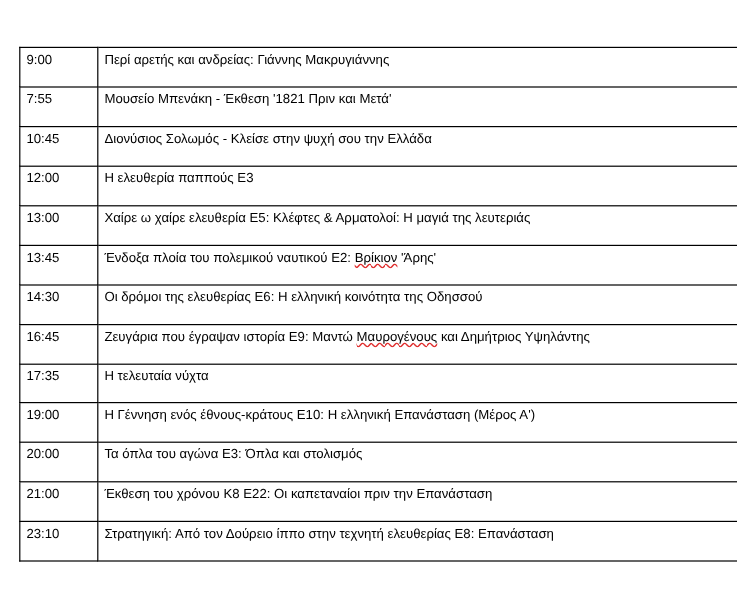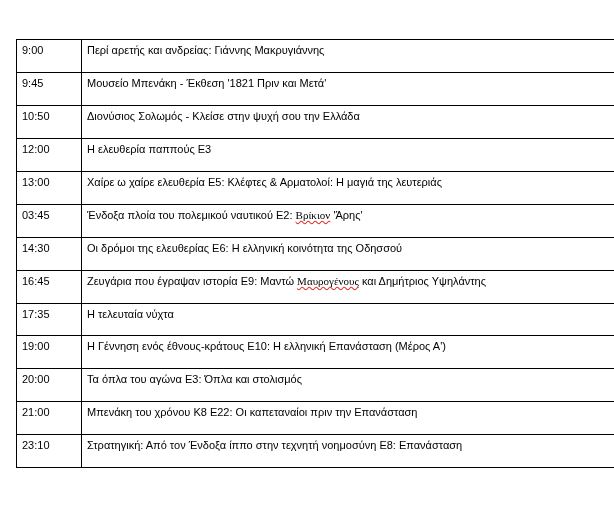--- a/index.html
+++ b/index.html
@@ -45,21 +45,20 @@
 
   td.title-cell {
     width: 540px;
     position: relative;
   }
 
   
   .spellcheck {
     text-decoration: underline wavy #e03030;
     text-decoration-skip-ink: none;
-    font-family: Liberation Serif, serif;
   }
 
   
   .resize-handle {
     position: absolute;
     right: -4px;
     top: 4px;
     width: 5px;
     height: 23px;
     background: #000000;
@@ -68,37 +67,37 @@
 </head>
 <body>
 
 <table id="schedule-table">
   <tbody>
       <tr>
         <td class="time-cell">9:00</td>
         <td class="title-cell"><span>Περί αρετής και ανδρείας: Γιάννης Μακρυγιάννης</span></td>
       </tr>
       <tr>
-        <td class="time-cell">9:45</td>
+        <td class="time-cell">7:55</td>
         <td class="title-cell"><span>Μουσείο Μπενάκη - Έκθεση '1821 Πριν και Μετά'</span></td>
       </tr>
       <tr>
-        <td class="time-cell">10:50</td>
+        <td class="time-cell">10:45</td>
         <td class="title-cell"><span>Διονύσιος Σολωμός - Κλείσε στην ψυχή σου την Ελλάδα</span></td>
       </tr>
       <tr>
         <td class="time-cell">12:00</td>
         <td class="title-cell"><span>Η ελευθερία παππούς Ε3</span></td>
       </tr>
       <tr>
         <td class="time-cell">13:00</td>
         <td class="title-cell"><span>Χαίρε ω χαίρε ελευθερία Ε5: Κλέφτες &amp; Αρματολοί: Η μαγιά της λευτεριάς</span></td>
       </tr>
       <tr>
-        <td class="time-cell">03:45</td>
+        <td class="time-cell">13:45</td>
         <td class="title-cell"><span>Ένδοξα πλοία του πολεμικού ναυτικού Ε2: </span><span class="spellcheck">Βρίκιον</span><span> 'Άρης'</span></td>
       </tr>
       <tr>
         <td class="time-cell">14:30</td>
         <td class="title-cell"><span>Οι δρόμοι της ελευθερίας Ε6: Η ελληνική κοινότητα της Οδησσού</span></td>
       </tr>
       <tr>
         <td class="time-cell">16:45</td>
         <td class="title-cell"><span>Ζευγάρια που έγραψαν ιστορία Ε9: Μαντώ </span><span class="spellcheck">Μαυρογένους</span><span> και Δημήτριος Υψηλάντης</span></td>
       </tr>
@@ -109,20 +108,20 @@
       <tr>
         <td class="time-cell">19:00</td>
         <td class="title-cell"><span>Η Γέννηση ενός έθνους-κράτους Ε10: Η ελληνική Επανάσταση (Μέρος Α')</span></td>
       </tr>
       <tr>
         <td class="time-cell">20:00</td>
         <td class="title-cell"><span>Τα όπλα του αγώνα Ε3: Όπλα και στολισμός</span></td>
       </tr>
       <tr>
         <td class="time-cell">21:00</td>
-        <td class="title-cell"><span>Μπενάκη του χρόνου Κ8 Ε22: Οι καπεταναίοι πριν την Επανάσταση</span></td>
+        <td class="title-cell"><span>Έκθεση του χρόνου Κ8 Ε22: Οι καπεταναίοι πριν την Επανάσταση</span></td>
       </tr>
       <tr>
         <td class="time-cell">23:10</td>
-        <td class="title-cell"><span>Στρατηγική: Από τον Ένδοξα ίππο στην τεχνητή νοημοσύνη Ε8: Επανάσταση</span></td>
+        <td class="title-cell"><span>Στρατηγική: Από τον Δούρειο ίππο στην τεχνητή ελευθερίας Ε8: Επανάσταση</span></td>
       </tr>
     </tbody>
 </table>
 
 </body></html>

